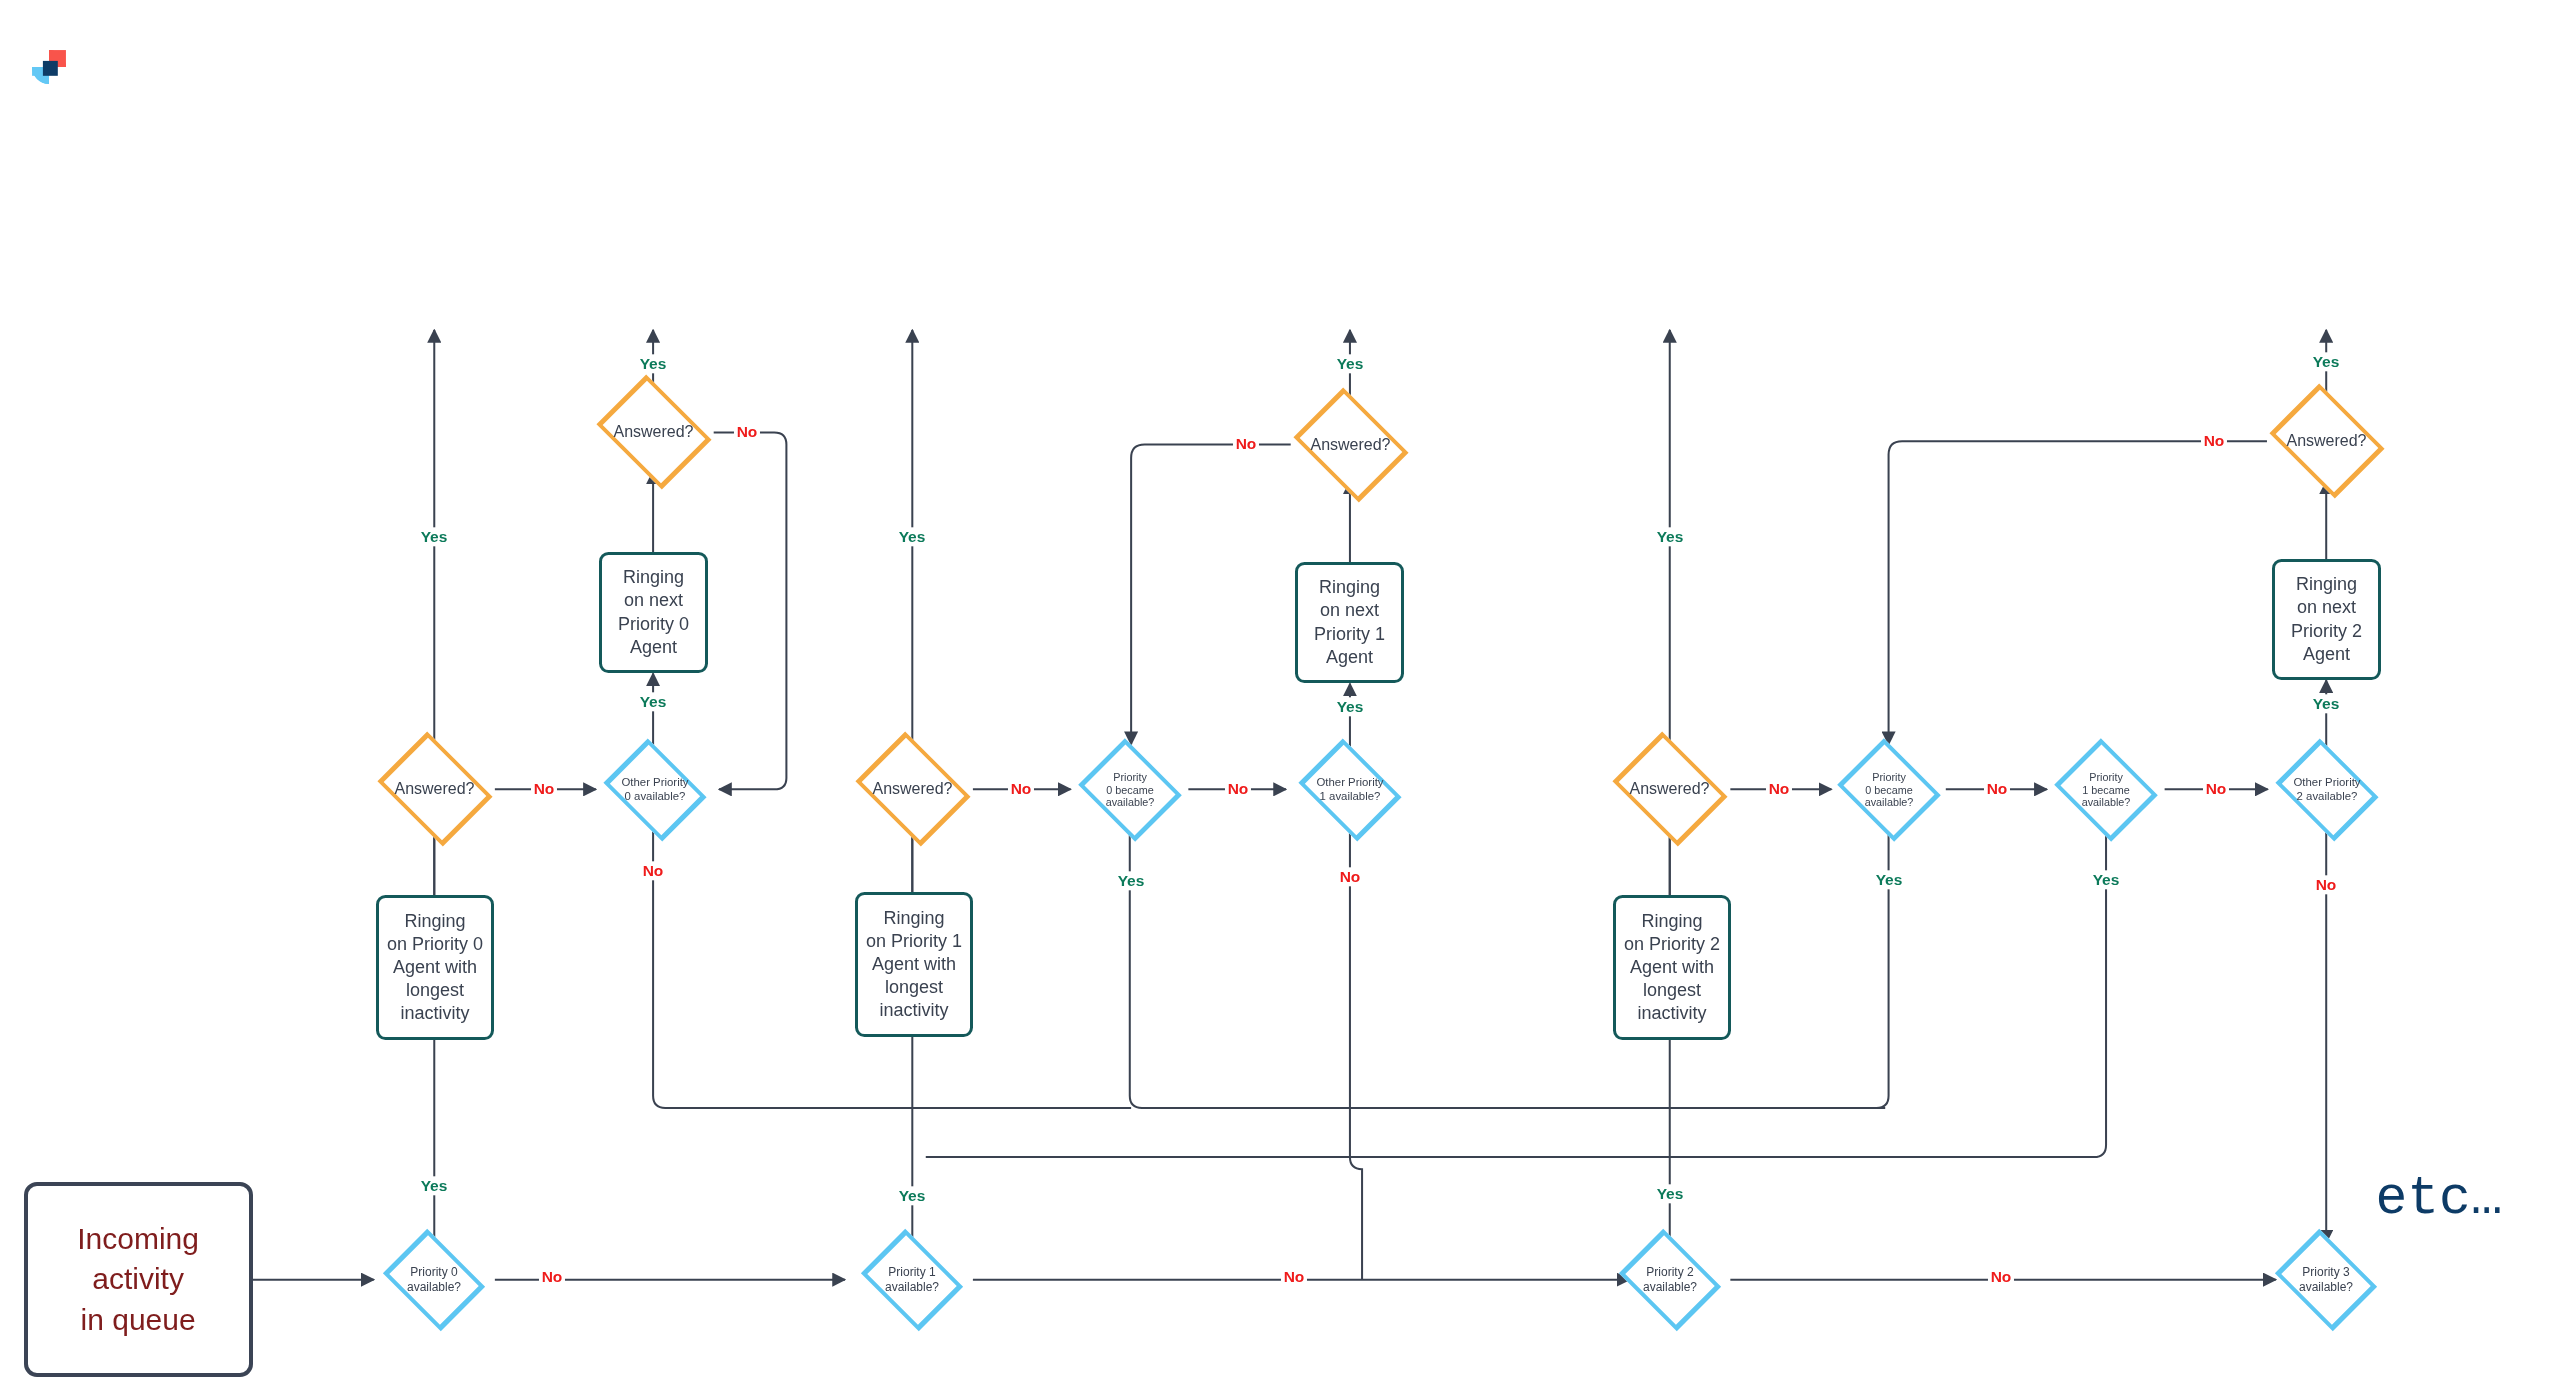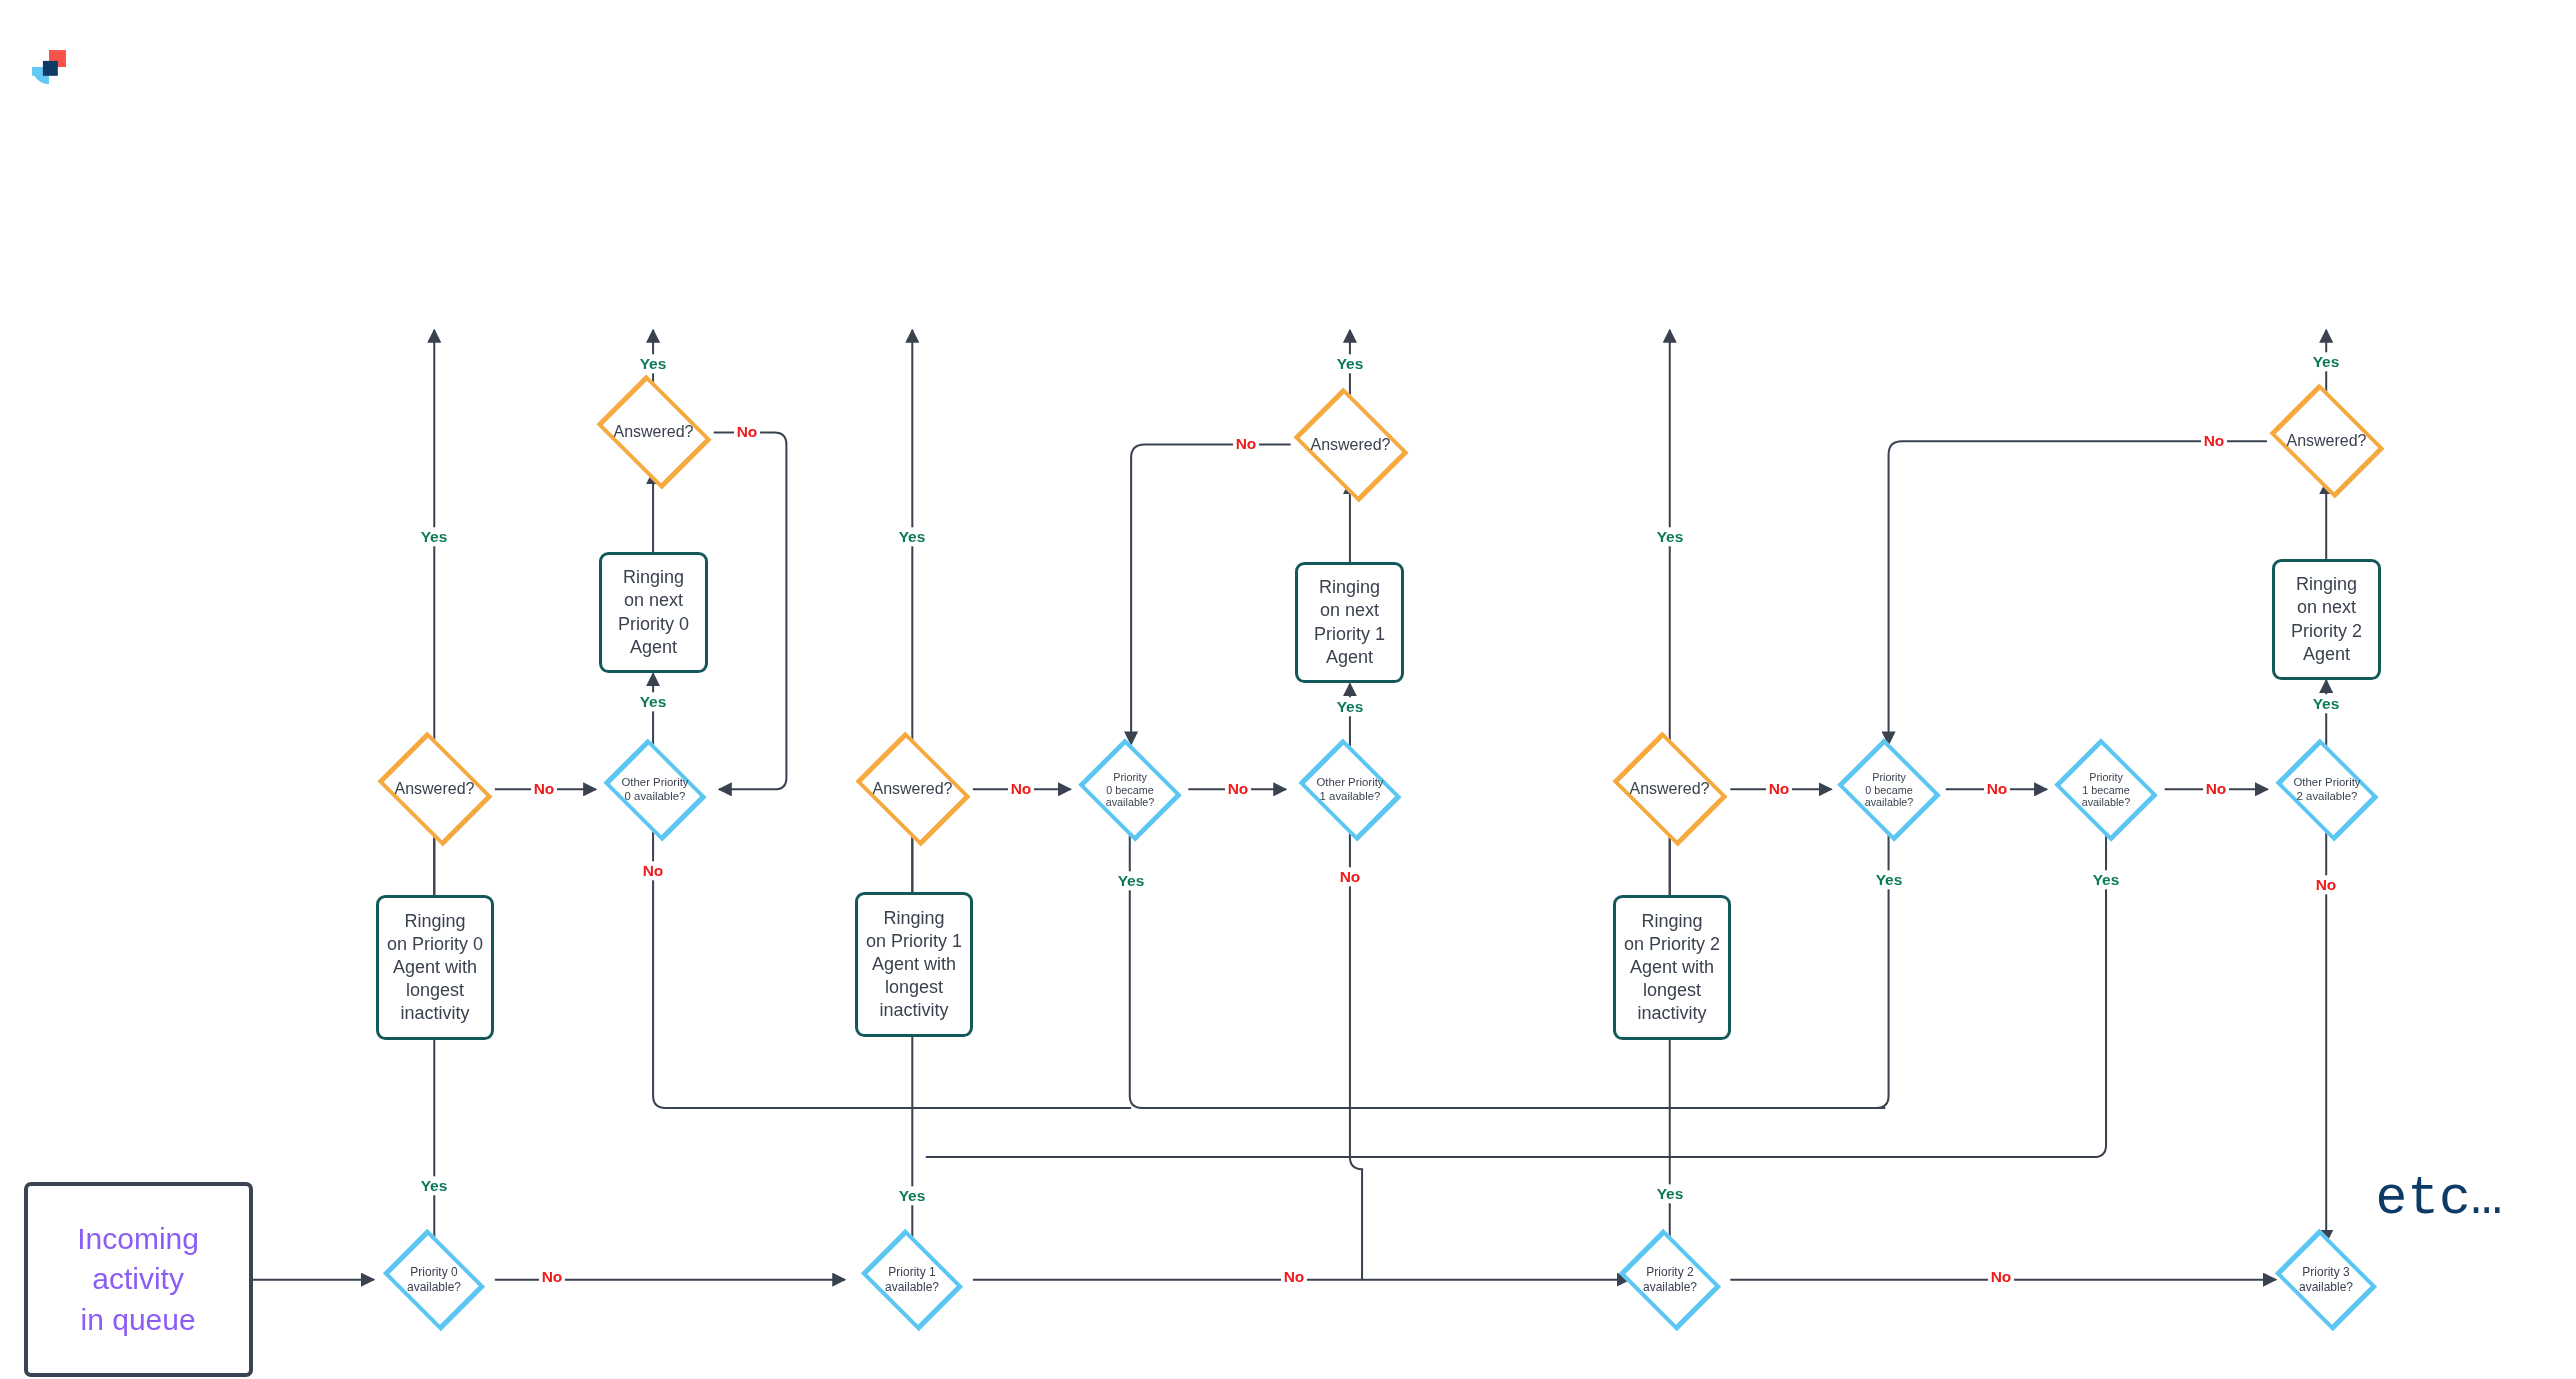--- a/index.html
+++ b/index.html
@@ -61,23 +61,23 @@
   .node-banner {
     border: 4.7px solid #0d3b66;
     border-radius: 6.7px;
     background: #ffffff;
     color: #0d3b66;
     font-size: 30px;
   }
 
   .node-start {
     border: 4px solid #3b4455;
-    border-radius: 7px;
-    background: #ffffff;
-    color: #8b5cf6;
+    border-radius: 13px;
+    background: #ffffff;
+    color: #7f1d1d;
     font-size: 30px;
     line-height: 1.35;
   }
 
   .node-process {
     border: 3.4px solid #14595a;
     border-radius: 9.4px;
     background: #ffffff;
     color: #3a4250;
     font-size: 18px;

